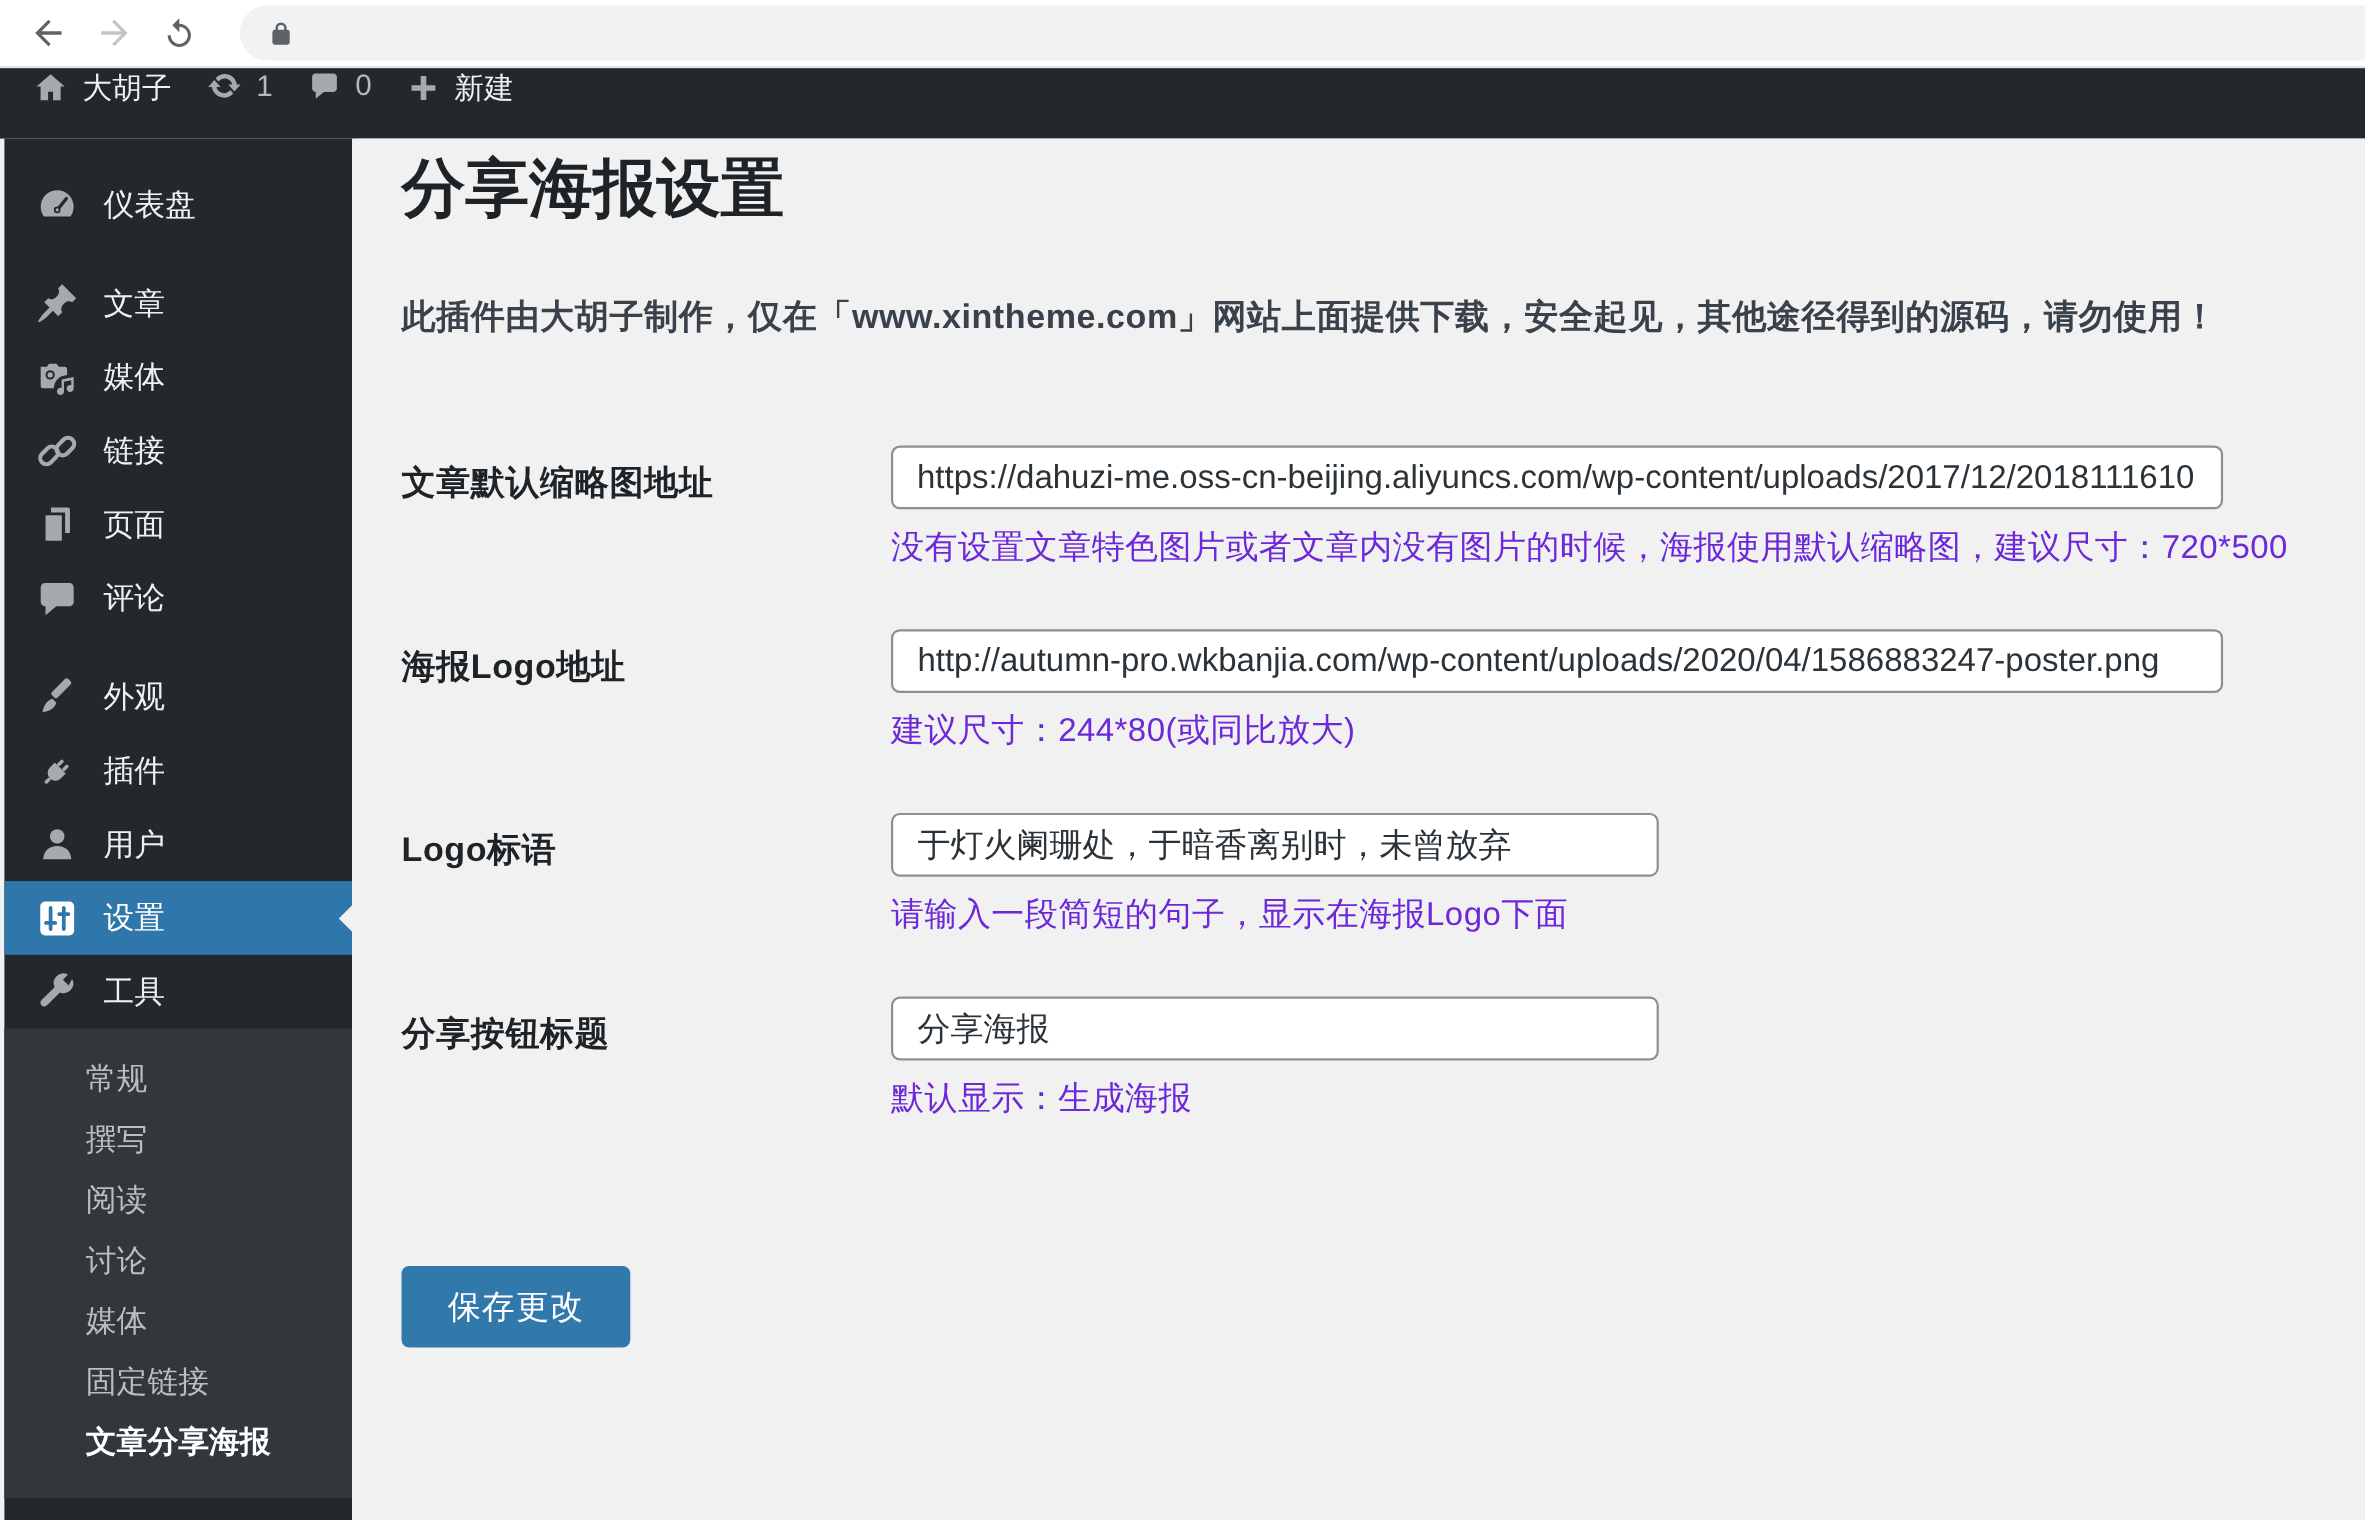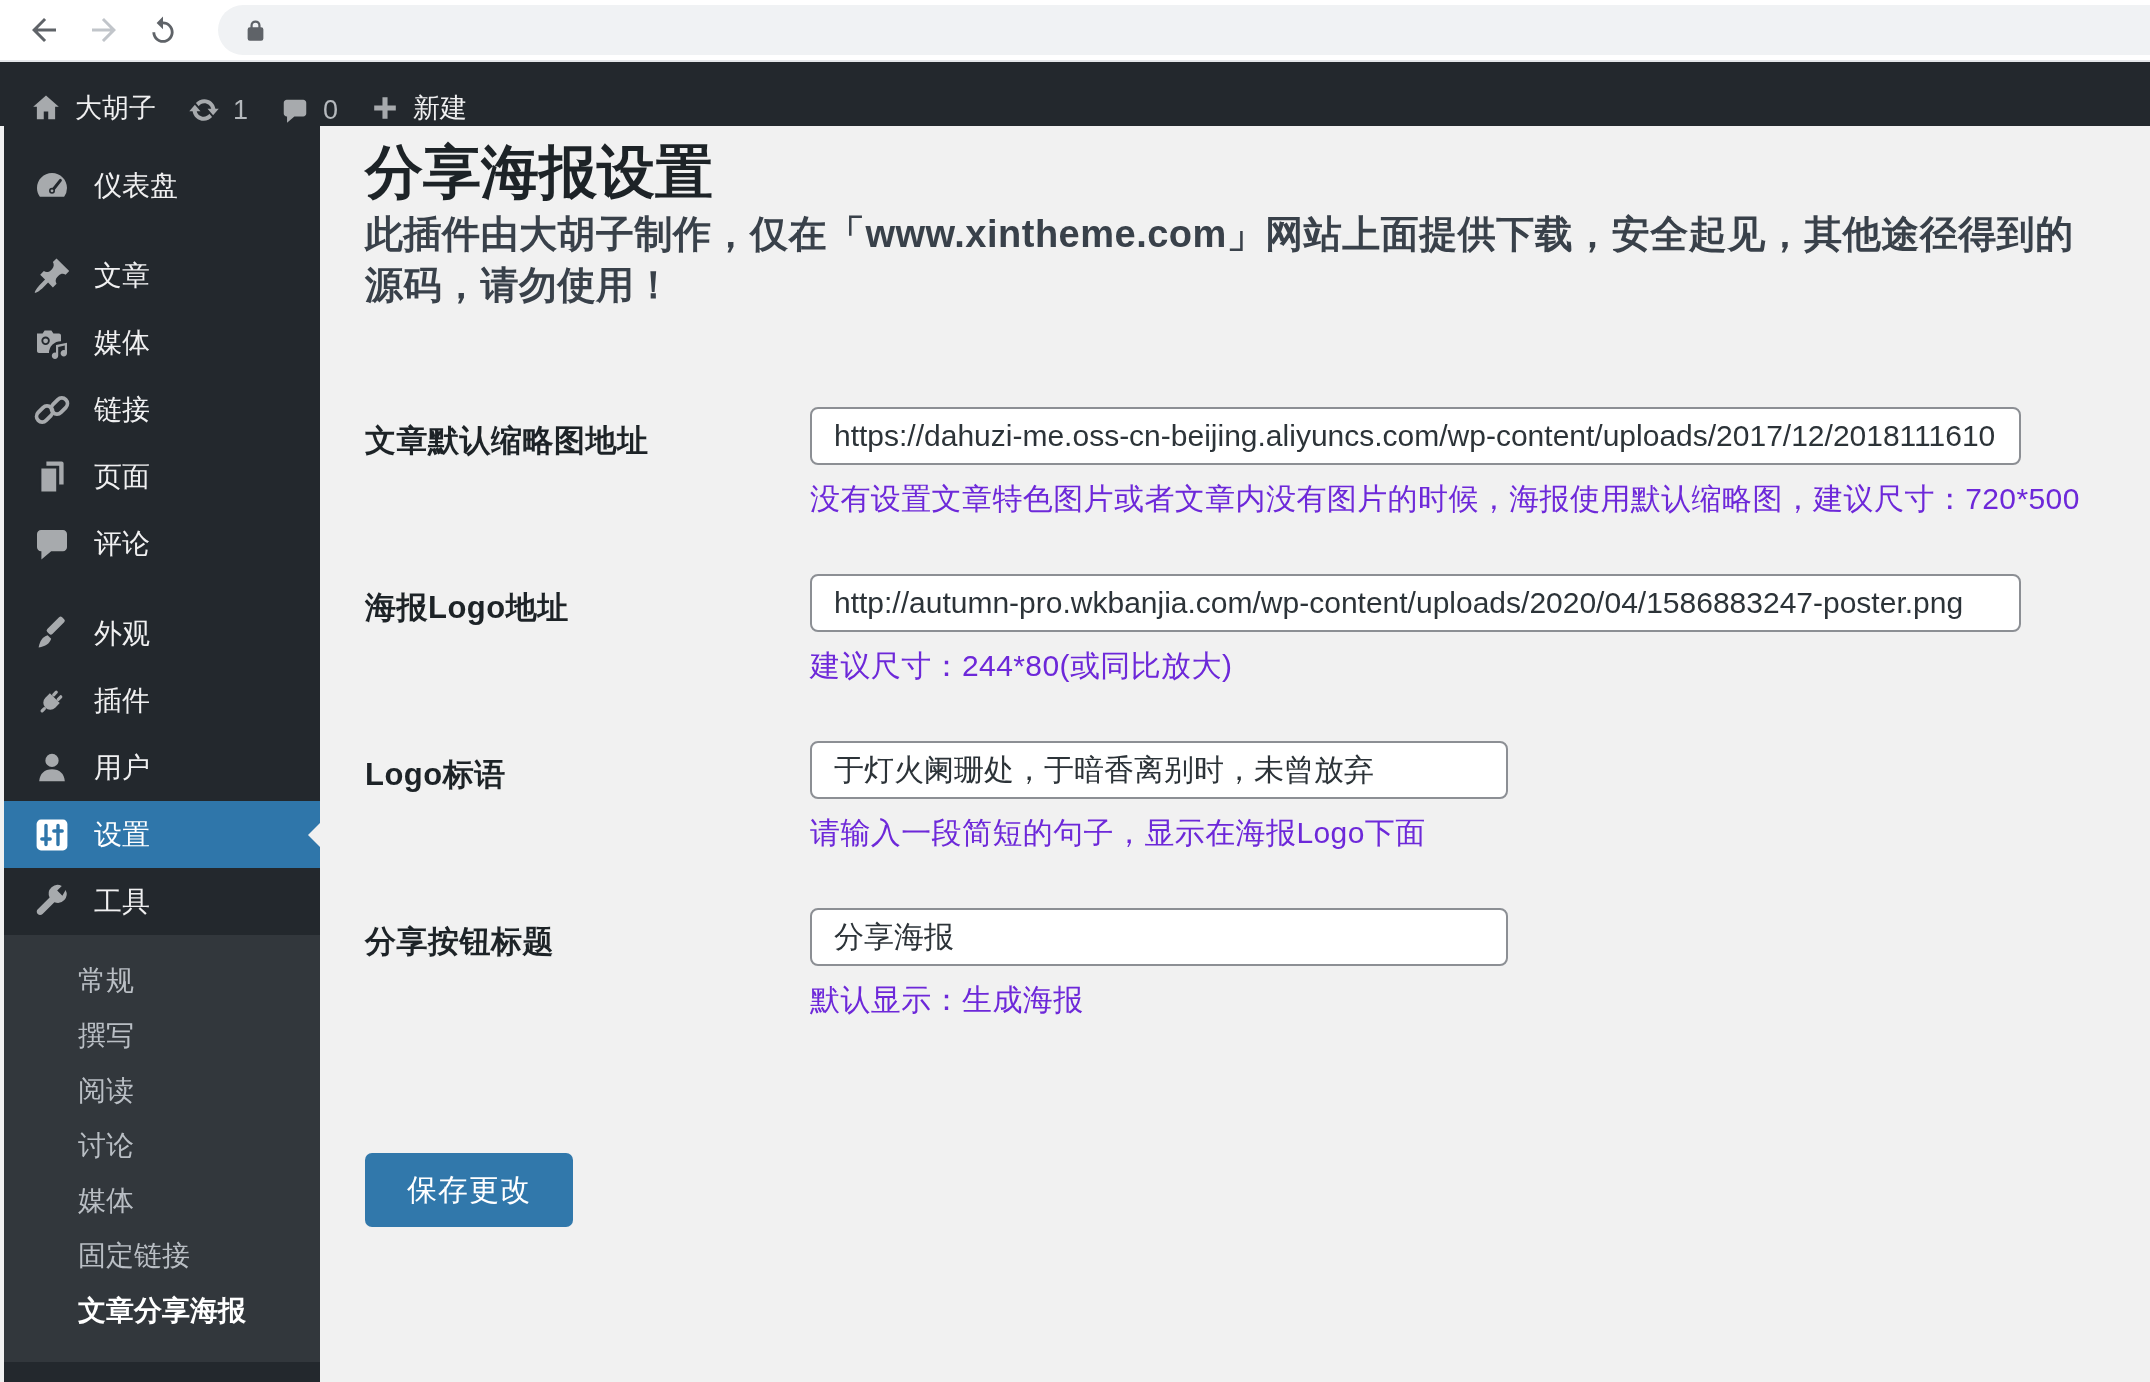--- a/index.html
+++ b/index.html
@@ -18,21 +18,21 @@
     border-bottom:2px solid #e4e6e9;display:flex;align-items:center;padding-left:26px}
   .nav-btn{flex:none;margin-right:24px;display:flex;align-items:center;justify-content:center}
   .url-pill{flex:1;height:50px;margin-left:14px;background:var(--pill);
     border-radius:25px 0 0 25px;display:flex;align-items:center;padding-left:24px;overflow:hidden}
   .url-text{font-size:29px;margin-left:16px;white-space:nowrap;letter-spacing:.2px}
   .url-host{color:#202124}
   .url-path{color:var(--chrome-gray)}
 
   
   .admin-bar{position:absolute;top:62px;left:0;width:100%;height:64px;background:var(--bar-dark);
-    display:flex;align-items:flex-end;padding-left:30px}
+    display:flex;align-items:flex-start;padding-left:30px}
   .ab-item{display:flex;align-items:center;gap:13px;margin-right:32px;cursor:pointer}
   .ab-label{color:#f0f0f1;font-size:27px}
   .ab-count{color:#b5b9bd;font-size:27px}
   .ab-icon{color:var(--icon-gray);display:flex}
 
   
   .sidebar{position:absolute;top:126px;left:4px;width:320px;height:1256px;background:var(--bar-dark)}
   .menu{padding-top:26px}
   .menu-item{height:67px;display:flex;align-items:center;padding-left:28px;gap:22px;
     color:#f0f0f1;font-size:28px;cursor:pointer;position:relative}
@@ -43,21 +43,21 @@
   .menu-item.active::after{content:"";position:absolute;right:0;top:50%;margin-top:-16px;
     border:16px solid transparent;border-right-color:var(--content-bg)}
   .submenu{background:var(--submenu);padding:18px 0 24px}
   .submenu-item{height:55px;line-height:55px;padding-left:74px;color:#b9bec4;font-size:28px;cursor:pointer}
   .submenu-item.current{color:#fff;font-weight:700}
 
   
   .content{position:absolute;top:126px;left:320px;right:0;bottom:0;background:var(--content-bg);
     padding:8px 40px 0 45px;overflow:hidden}
   .page-title{font-size:58px;font-weight:600;color:#1d2327;line-height:1.3}
-  .notice{font-size:38px;font-weight:700;color:#39414a;letter-spacing:.5px}
+  .notice{margin-top:58px;font-size:31px;font-weight:700;color:#39414a;letter-spacing:.5px}
   .form{margin-top:96px}
   .form-row{display:flex;margin-bottom:54px}
   .form-label{width:445px;flex:none;font-size:31px;font-weight:700;color:#1d2327;padding-top:13px;letter-spacing:.5px}
   .form-field input{height:58px;border:2px solid #8c8f94;border-radius:8px;background:#fff;
     font-size:30px;color:#2c3338;padding:0 22px;font-family:inherit;outline:none}
   .w-wide{width:1211px}
   .w-narrow{width:698px}
   .help{margin-top:14px;font-size:30px;color:#6d28d9;letter-spacing:.4px}
   .save-btn{margin-top:78px;height:74px;padding:0 42px;background:var(--btn-blue);color:#fff;
     font-size:30px;border:0;border-radius:7px;cursor:pointer;font-family:Liberation Sans, sans-serif;letter-spacing:1px}

